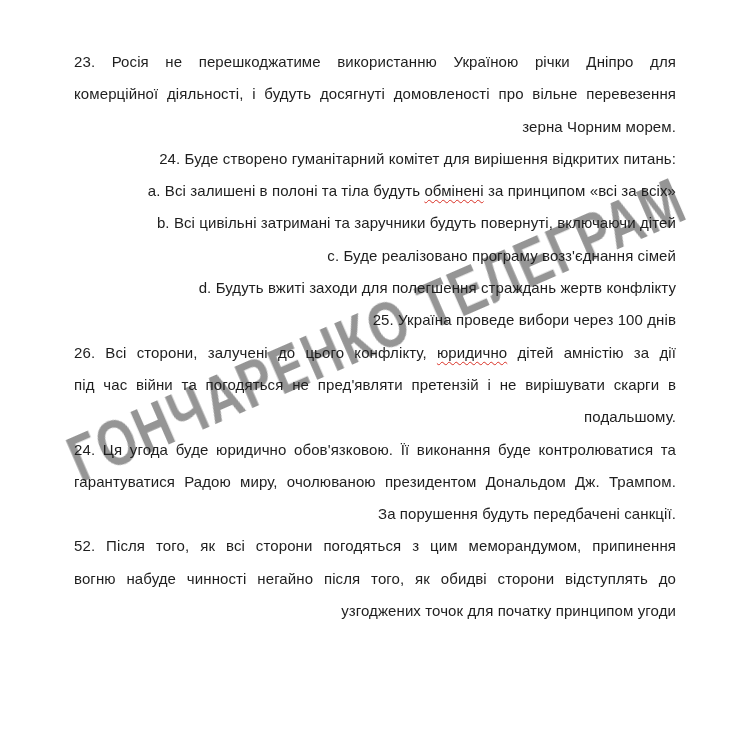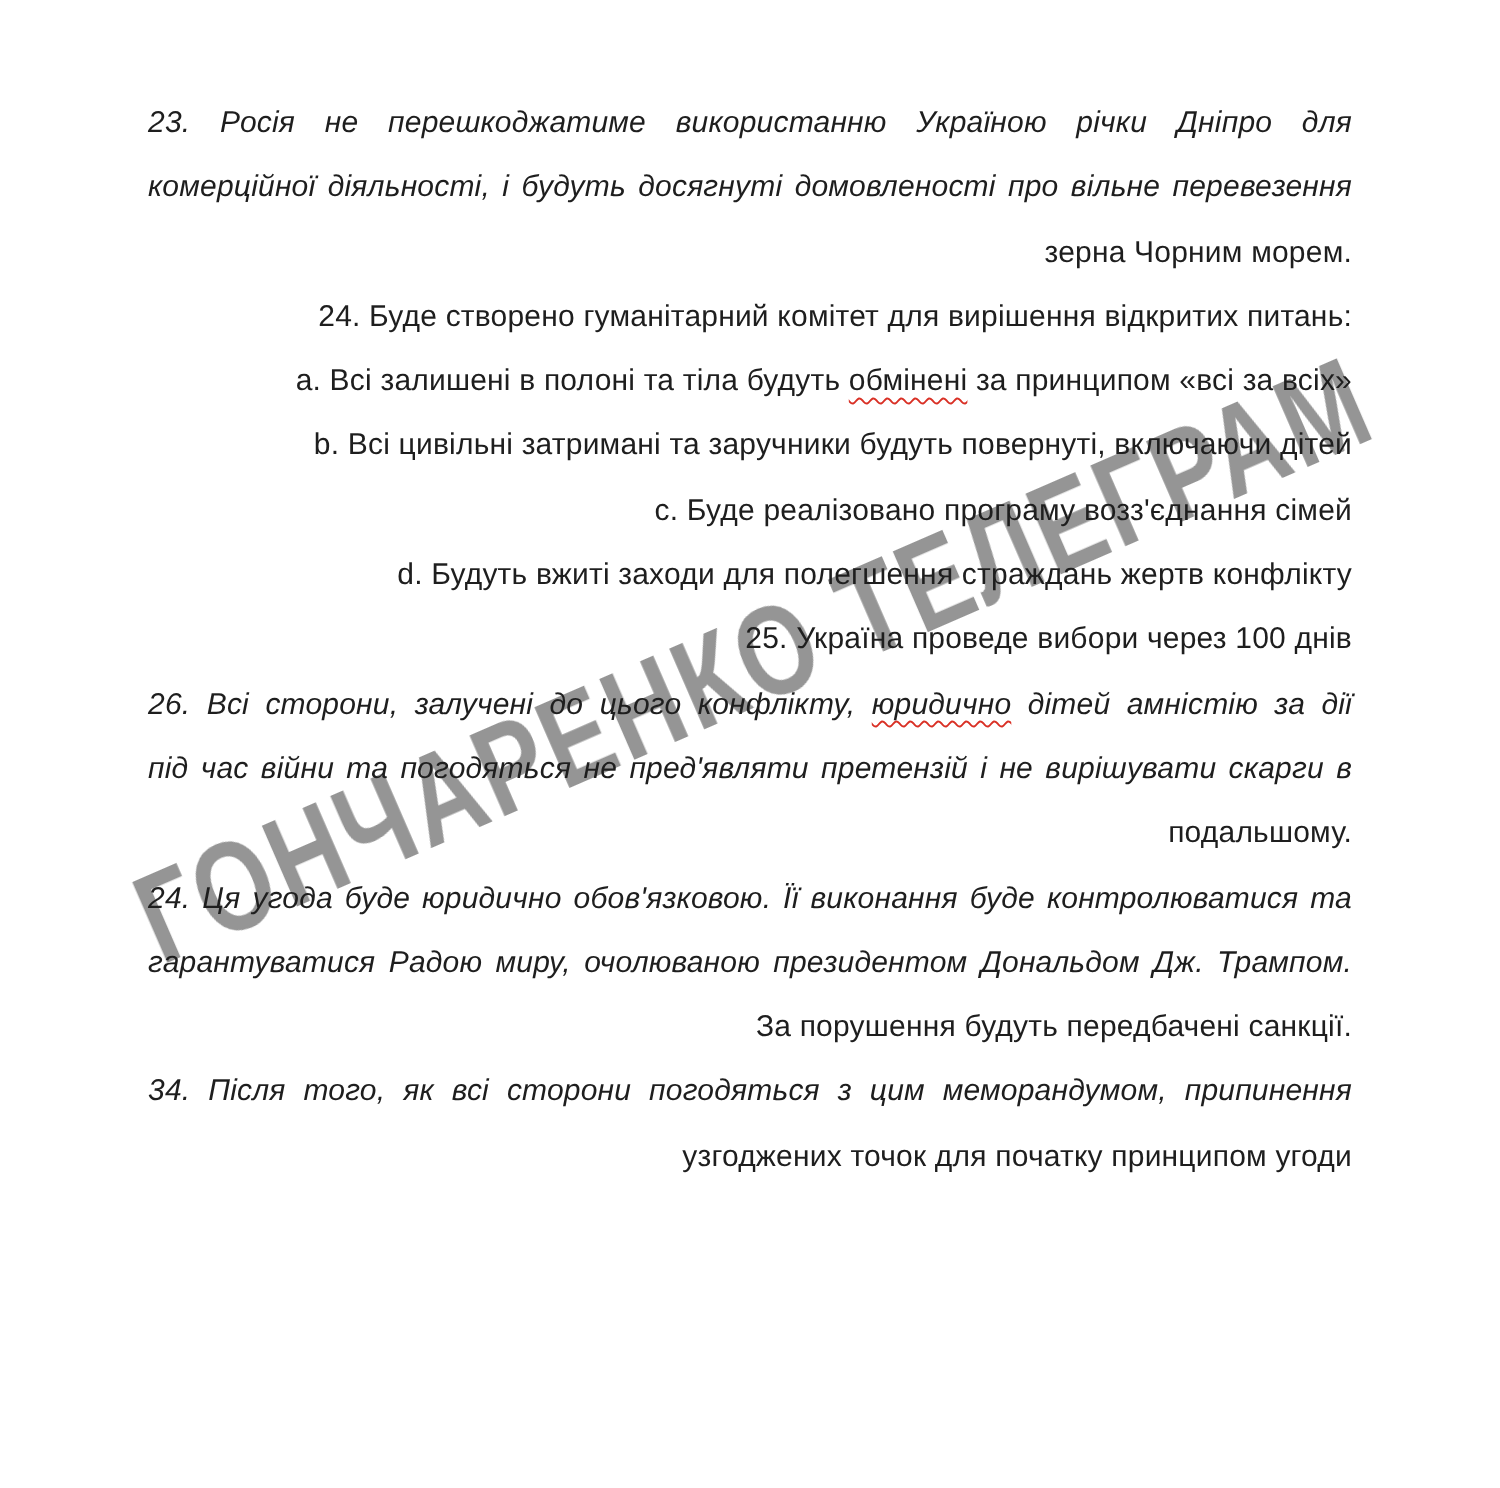--- a/index.html
+++ b/index.html
@@ -50,21 +50,20 @@
   }
   .para {
     margin: 0;
   }
   .line {
     text-align: right;
   }
   .line.stretch {
     text-align: justify;
     text-align-last: justify;
-    font-style: italic;
   }
   .misspell {
     text-decoration: underline;
     text-decoration-style: wavy;
     text-decoration-color: var(--squiggle-color, #d93025);
     text-decoration-thickness: 1px;
     text-underline-offset: 3px;
   }
 </style>
 </head>
@@ -100,17 +99,18 @@
         <div class="line stretch"><span>26. Всі сторони, залучені до цього конфлікту, </span><span class="misspell">юридично</span><span> дітей амністію за дії</span></div>
         <div class="line stretch"><span>під час війни та погодяться не пред'являти претензій і не вирішувати скарги в</span></div>
         <div class="line"><span>подальшому.</span></div>
       </div>
       <div class="para">
         <div class="line stretch"><span>24. Ця угода буде юридично обов'язковою. Її виконання буде контролюватися та</span></div>
         <div class="line stretch"><span>гарантуватися Радою миру, очолюваною президентом Дональдом Дж. Трампом.</span></div>
         <div class="line"><span>За порушення будуть передбачені санкції.</span></div>
       </div>
       <div class="para">
-        <div class="line stretch"><span>34. Після того, як всі сторони погодяться з цим меморандумом, припинення</span></div>
+        <div class="line stretch"><span>52. Після того, як всі сторони погодяться з цим меморандумом, припинення</span></div>
+        <div class="line stretch"><span>вогню набуде чинності негайно після того, як обидві сторони відступлять до</span></div>
         <div class="line"><span>узгоджених точок для початку принципом угоди</span></div>
       </div>
     </div>
 </div>
 
 </body></html>

